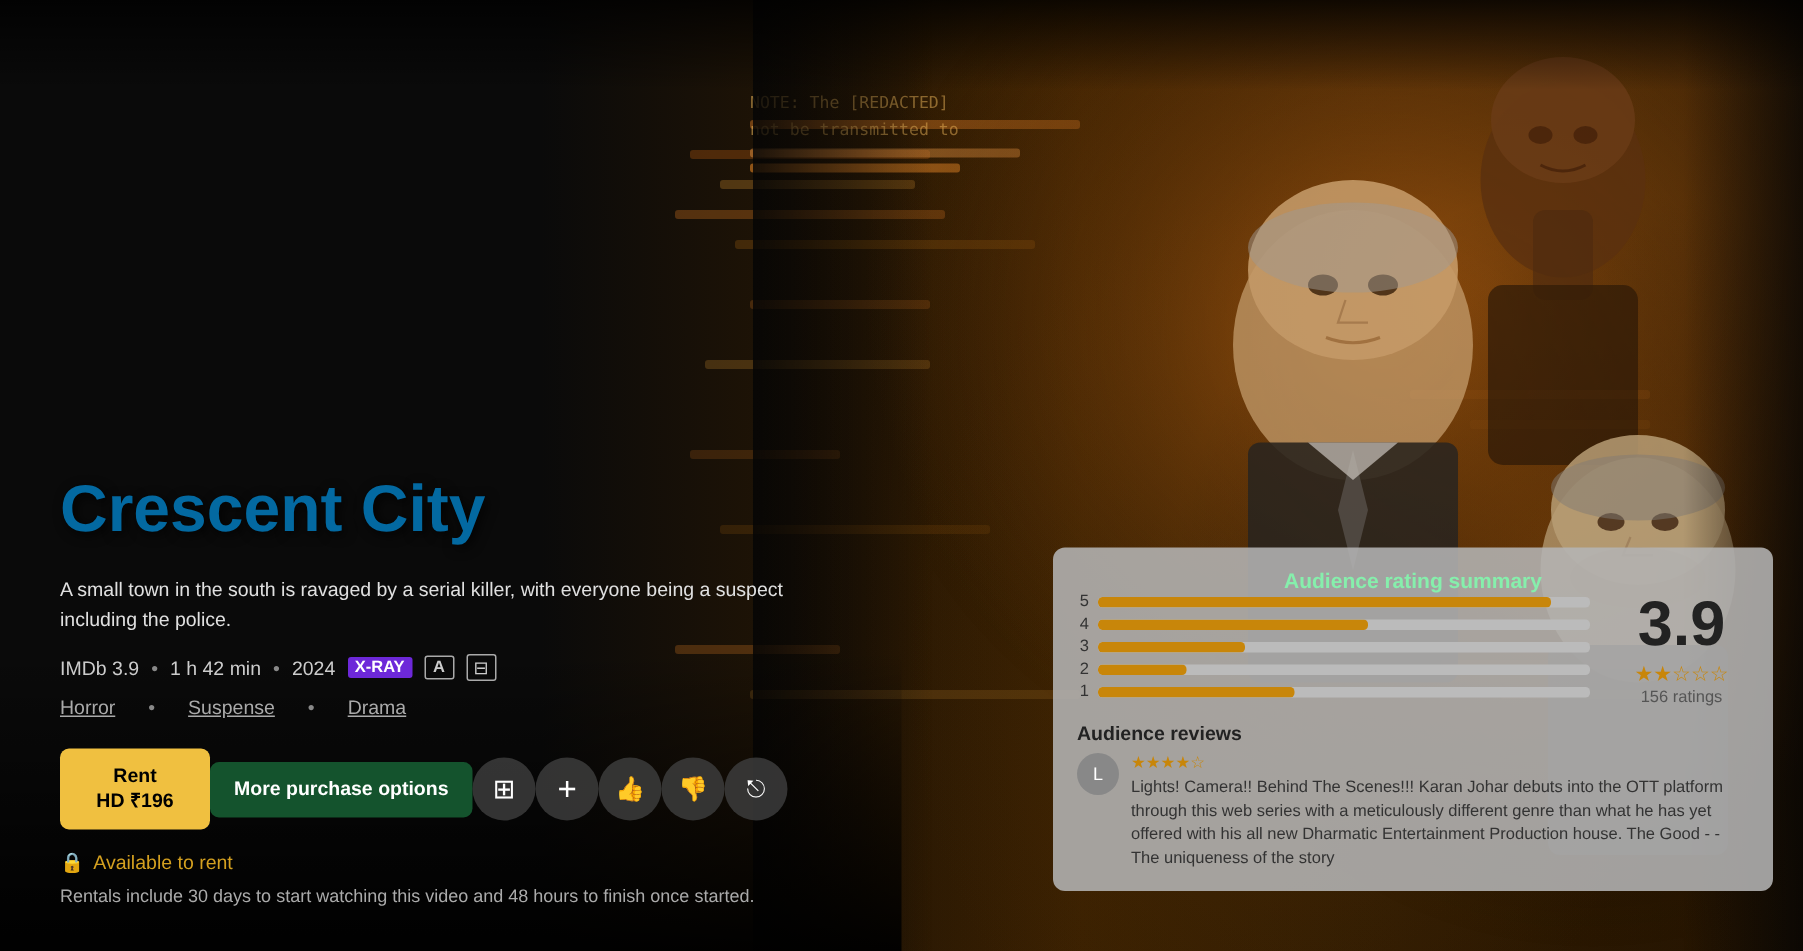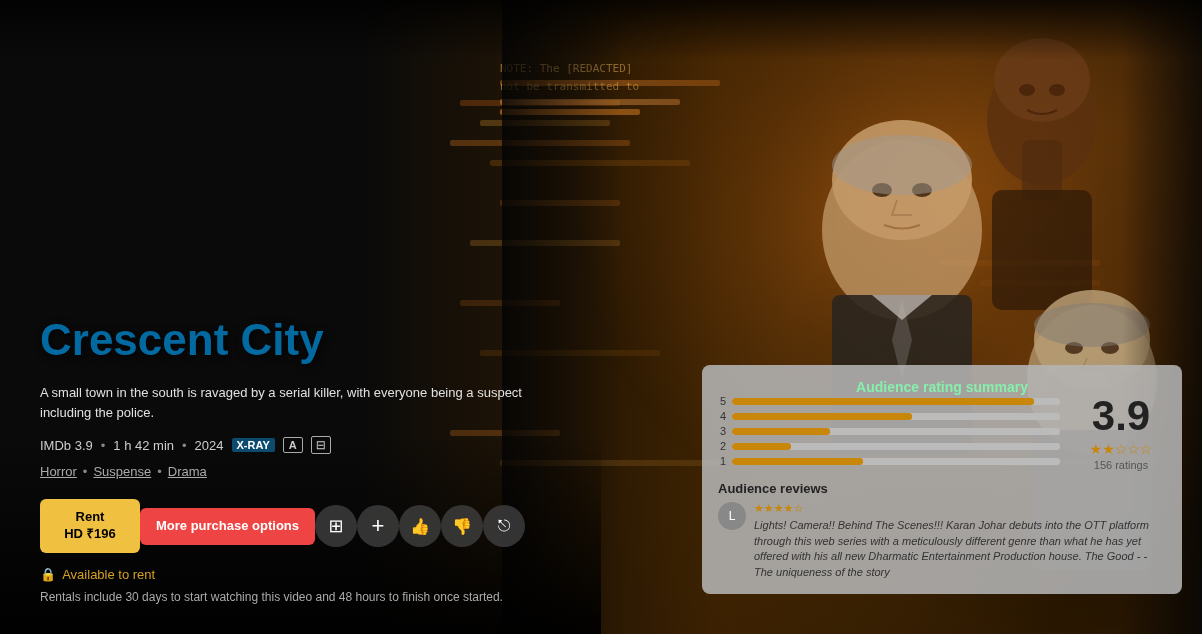--- a/index.html
+++ b/index.html
@@ -103,21 +103,21 @@
       display: flex;
       align-items: center;
       gap: 8px;
       margin-bottom: 10px;
       font-size: 13px;
       color: #ccc;
     }
     .meta-imdb { color: #ccc; }
     .meta-dot { color: #888; }
     .badge-xray {
-      background: #0c4a6e;
+      background: #6d28d9;
       color: #fff;
       font-size: 11px;
       font-weight: 700;
       padding: 1px 5px;
       border-radius: 2px;
     }
     .badge-a {
       border: 1px solid #aaa;
       color: #ccc;
       font-size: 11px;
@@ -129,21 +129,21 @@
       border: 1px solid #aaa;
       color: #ccc;
       font-size: 12px;
       padding: 1px 4px;
       border-radius: 2px;
     }
 
     .genre-row {
       display: flex;
       align-items: center;
-      gap: 6px;
+      gap: 22px;
       margin-bottom: 20px;
       font-size: 13px;
     }
     .genre-link {
       color: #aaa;
       text-decoration: underline;
       cursor: pointer;
     }
     .genre-sep { color: #888; }
 
@@ -160,21 +160,21 @@
       font-weight: 700;
       padding: 10px 16px;
       border: none;
       border-radius: 6px;
       cursor: pointer;
       line-height: 1.3;
       min-width: 100px;
     }
 
     .btn-more {
-      background: #ef4444;
+      background: #14532d;
       color: #fff;
       font-size: 13px;
       font-weight: 600;
       padding: 10px 16px;
       border: none;
       border-radius: 6px;
       cursor: pointer;
       line-height: 1.3;
       min-width: 120px;
     }
@@ -300,21 +300,21 @@
       background: #888;
       flex-shrink: 0;
       display: flex;
       align-items: center;
       justify-content: center;
       color: #fff;
       font-size: 12px;
     }
     .review-body { flex: 1; }
     .review-stars { color: #c8860a; font-size: 11px; margin-bottom: 3px; }
-    .review-text { font-size: 11px; color: #333; line-height: 1.4; font-style: italic; }
+    .review-text { font-size: 11px; color: #333; line-height: 1.4; }
 
     
     .top-overlay {
       position: absolute;
       top: 0; left: 0;
       width: 100%; height: 60px;
       background: linear-gradient(to bottom, rgba(0,0,0,0.8) 0%, transparent 100%);
       z-index: 3;
     }
     .bottom-overlay {

